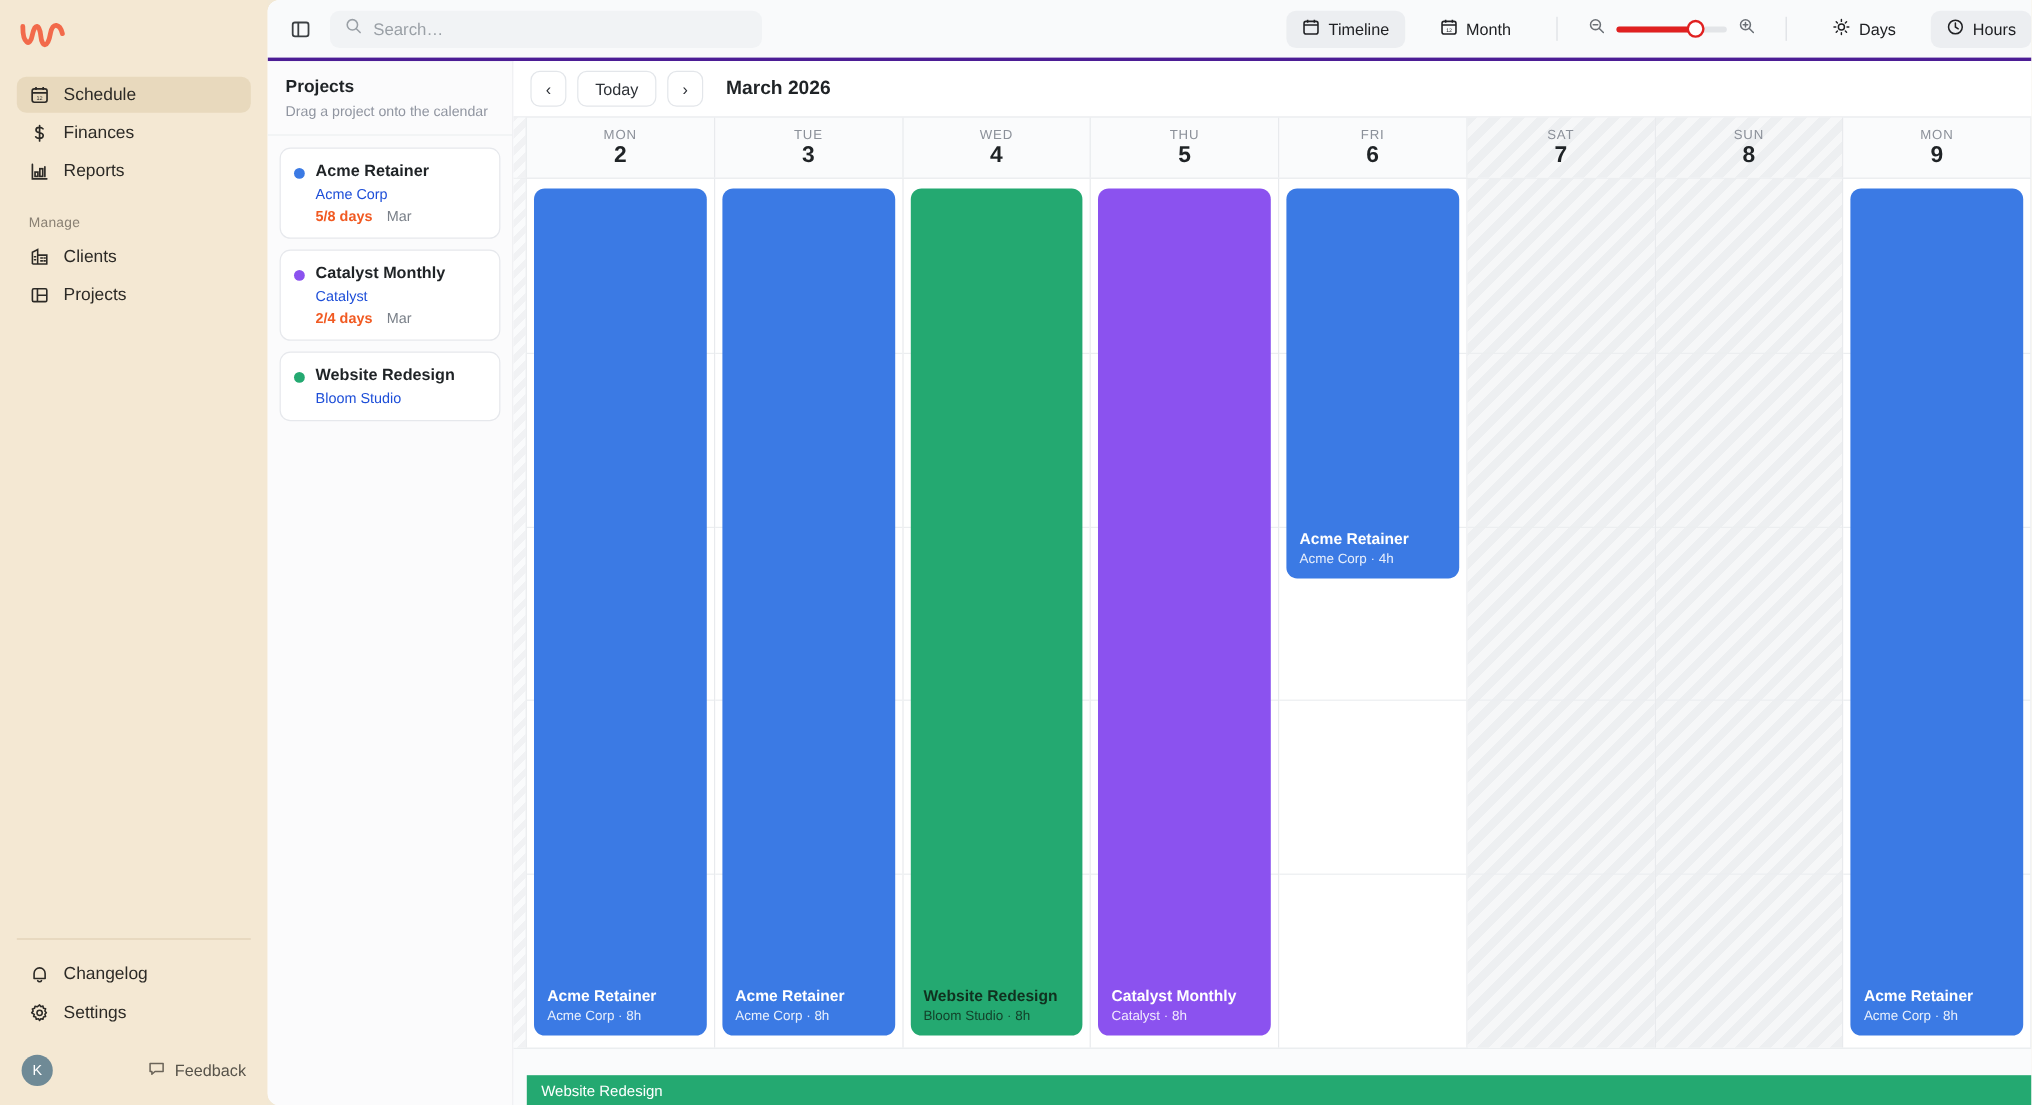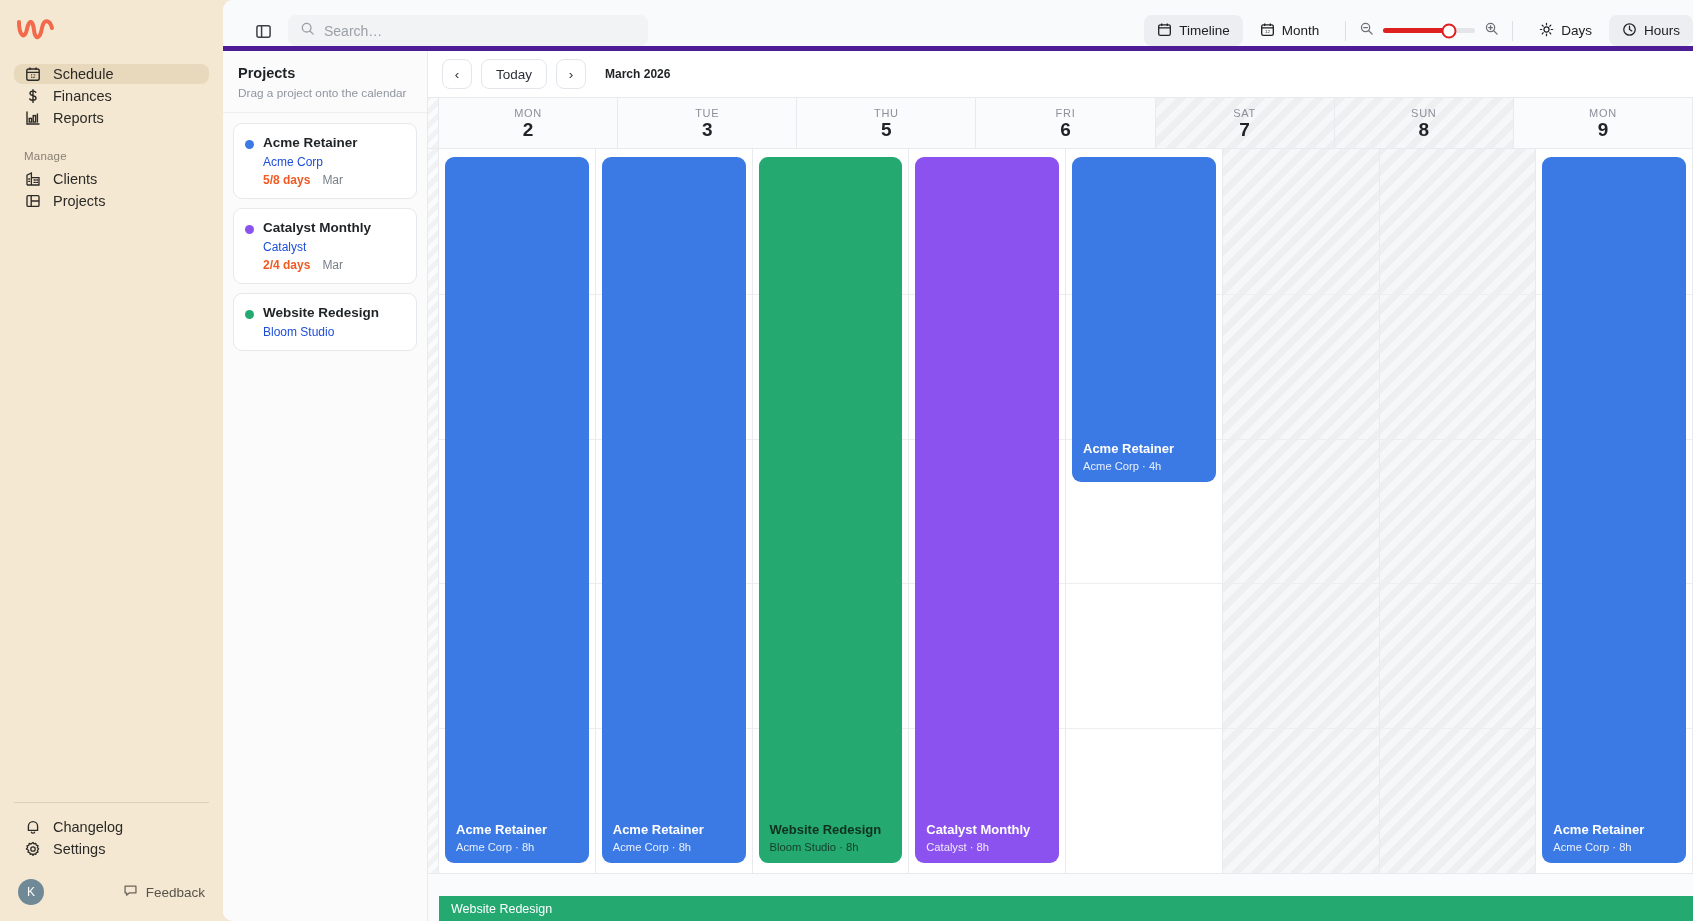--- a/index.html
+++ b/index.html
@@ -18,21 +18,21 @@
     display: flex; flex-direction: column;
     padding: 0 14px;
     flex: 0 0 223px;
     position: relative;
   }
   .logo-wrap { padding: 16px 0 20px 2px; }
   .logo-svg { display: block; }
   .nav-group { display: flex; flex-direction: column; gap: 2px; }
   .nav-item {
     display: flex; align-items: center; gap: 12px;
-    height: 20px; padding: 0 10px;
+    height: 30px; padding: 0 10px;
     border-radius: 8px;
     color: #2c2a26; font-size: 14.5px;
     cursor: pointer;
   }
   .nav-item.active { background: #e8d9bd; font-weight: 500; }
   .nav-item .ico { width: 17px; height: 17px; display: flex; align-items: center; justify-content: center; flex: 0 0 17px; }
   .nav-item .ico svg { display:block; }
   .nav-section-label {
     font-size: 11.5px; color: #8a8174; letter-spacing: .2px;
     padding: 22px 10px 7px 10px;
@@ -55,44 +55,44 @@
     display: flex; flex-direction: column;
     background: #fff;
     border-radius: 10px 0 0 10px;
     overflow: hidden;
     position: relative;
   }
 
   
   .topbar {
     height: 51px; flex: 0 0 51px;
-    display: flex; align-items: flex-end;
+    display: flex; align-items: center;
     background: #f9fafb;
-    border-bottom: 5px solid #4c1d95;
-    padding: 0 0 0 25px;
+    border-bottom: 3px solid #4c1d95;
+    padding: 0 0 0 12px;
     gap: 10px;
   }
   .icon-btn {
     width: 30px; height: 30px; border-radius: 7px;
     display: flex; align-items: center; justify-content: center;
     cursor: pointer; background: transparent; border: none;
   }
   .search-box {
     width: 360px; height: 31px;
     background: #f1f3f5; border-radius: 8px;
     display: flex; align-items: center; gap: 9px;
     padding: 0 12px;
   }
   .search-box input {
     border: none; background: transparent; outline: none;
     font-size: 14px; color: #3c4043; width: 100%;
     font-family: "Liberation Sans", sans-serif;
   }
   .search-box input::placeholder { color: #9aa0a6; }
-  .topbar-right { margin-left: auto; display: flex; align-items: center; gap: 4px; padding-right: 0; }
+  .topbar-right { margin-left: auto; display: flex; align-items: center; gap: 16px; padding-right: 0; }
   .seg-btn {
     display: flex; align-items: center; gap: 7px;
     height: 31px; padding: 0 13px; border-radius: 8px;
     font-size: 13.5px; color: #202124; cursor: pointer;
     white-space: nowrap; background: transparent; border: none;
     font-family: "Liberation Sans", sans-serif;
   }
   .seg-btn.sel { background: #eceef1; font-weight: 500; }
   .tb-sep { width: 1px; height: 20px; background: #dcdfe3; margin: 0 9px; }
   .zoom-slider { display: flex; align-items: center; gap: 9px; }
@@ -143,21 +143,21 @@
     background: #fff;
   }
   .nav-btn {
     height: 30px; min-width: 30px; padding: 0 9px;
     border: 1px solid #e3e6ea; border-radius: 8px;
     background: #fff; color: #2c3036;
     font-size: 13.5px; display: flex; align-items: center; justify-content: center;
     cursor: pointer; font-family: "Liberation Sans", sans-serif;
   }
   .nav-btn.today { padding: 0 14px; }
-  .cal-month { font-size: 12px; font-weight: 700; color: #1f2326; margin-left: 10px; }
+  .cal-month { font-size: 16px; font-weight: 700; color: #1f2326; margin-left: 10px; }
 
   .cal-grid { flex: 1 1 auto; display: flex; flex-direction: column; min-height: 0; position: relative; }
   .gutter { width: 11px; flex: 0 0 11px; border-right: 1px solid #e8eaed;
     background: repeating-linear-gradient(-45deg, #f1f2f4 0 5px, #fafbfc 5px 10px); }
 
   .day-head-row { display: flex; height: 52px; flex: 0 0 52px; border-top: 1px solid #e8eaed; border-bottom: 1px solid #e8eaed; background: #fafbfc; }
   .day-head {
     flex: 1 1 0; min-width: 0;
     border-right: 1px solid #e8eaed;
     display: flex; flex-direction: column; align-items: center; justify-content: center;
@@ -447,20 +447,24 @@
             <div id="day-heads" style="display:flex;flex:1 1 auto;min-width:0;">
                 <div class="day-head">
                   <div class="dh-dow">MON</div>
                   <div class="dh-num">2</div>
                 </div>
                 <div class="day-head">
                   <div class="dh-dow">TUE</div>
                   <div class="dh-num">3</div>
                 </div>
                 <div class="day-head">
+                  <div class="dh-dow">WED</div>
+                  <div class="dh-num">4</div>
+                </div>
+                <div class="day-head">
                   <div class="dh-dow">THU</div>
                   <div class="dh-num">5</div>
                 </div>
                 <div class="day-head">
                   <div class="dh-dow">FRI</div>
                   <div class="dh-num">6</div>
                 </div>
                 <div class="day-head weekend">
                   <div class="dh-dow">SAT</div>
                   <div class="dh-num">7</div>

